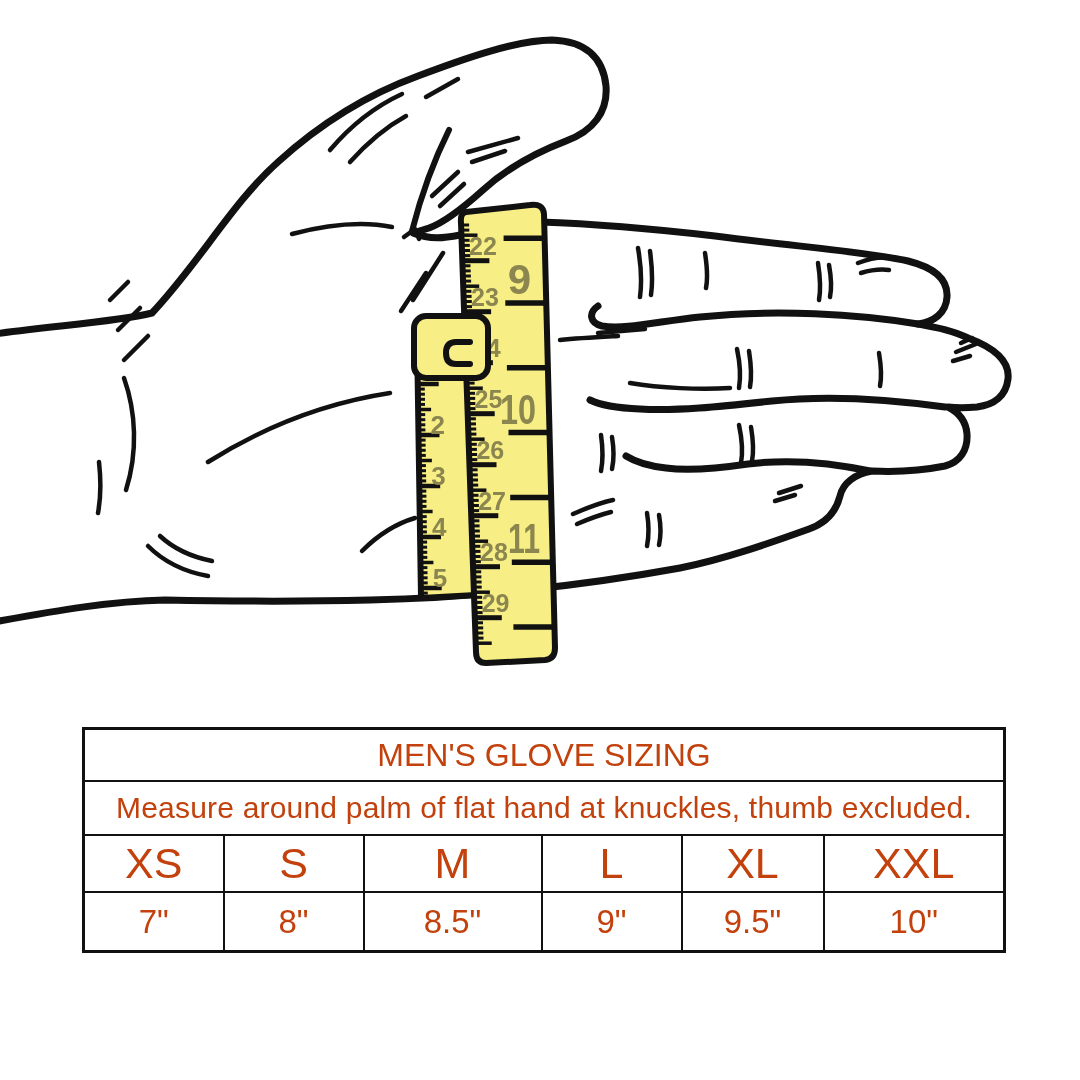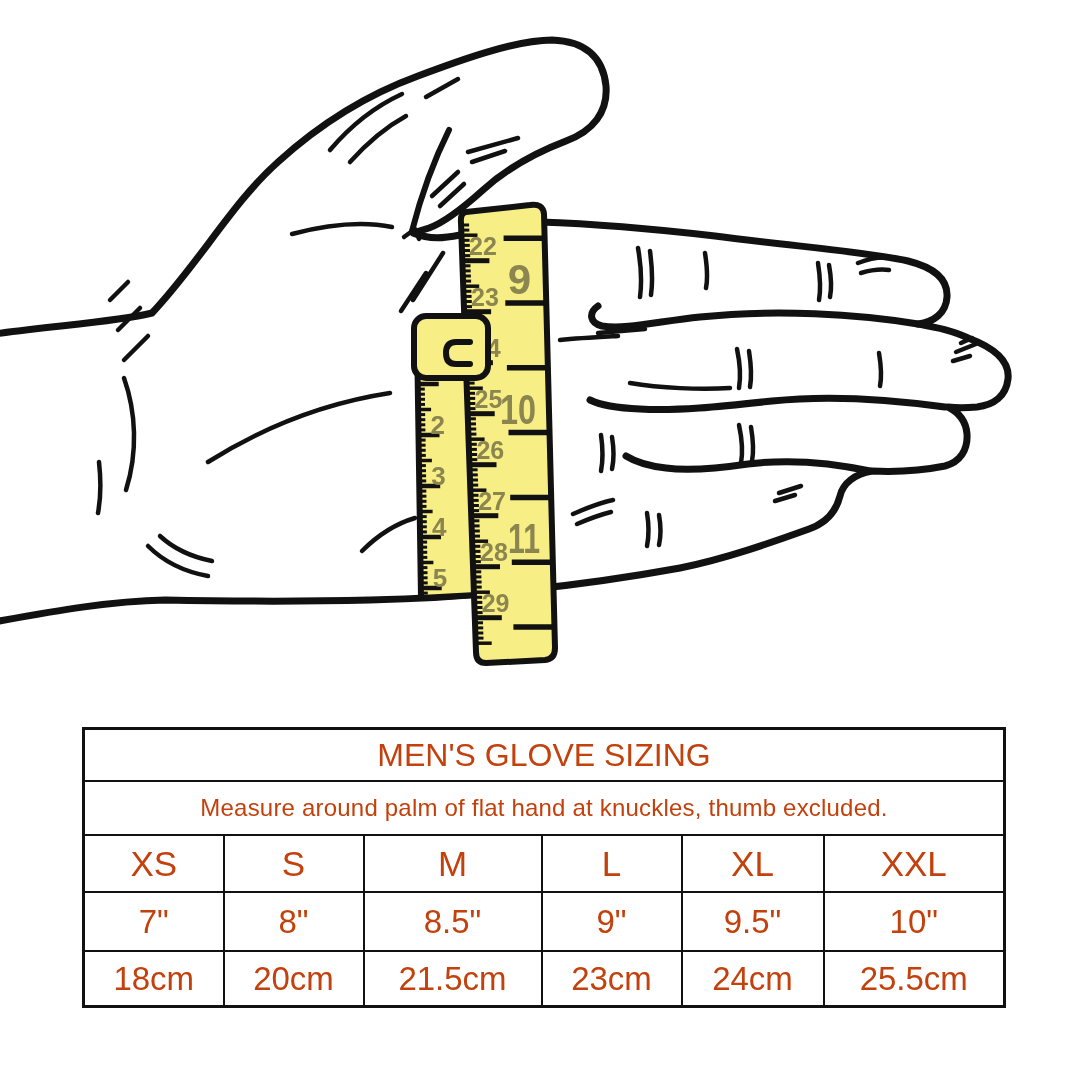--- a/index.html
+++ b/index.html
@@ -7,22 +7,22 @@
   #stage{position:absolute;inset:0;}
   #hand-svg{position:absolute;left:0;top:0;}
   .tdigit{font-family:"Liberation Sans",sans-serif;font-weight:700;}
   .cm-num{font-size:25px;}
   .end-num{font-size:26px;}
   .inch-num{font-size:42px;}
   #sizing-table{position:absolute;left:82px;top:727px;width:921px;border-collapse:collapse;table-layout:fixed;color:#c2410c;}
   #sizing-table td{border:2px solid #111;text-align:center;vertical-align:middle;padding:0;white-space:nowrap;overflow:hidden;}
   #sizing-table{border:3px solid #111;}
   td.title-cell{height:50px;font-size:32px;border-bottom:6px double #111;}
-  td.instr-cell{height:52px;font-size:24px;border-bottom:4px solid #111;letter-spacing:0.2px;}
-  tr.size-row td{height:55px;font-size:35px;}
+  td.instr-cell{height:52px;font-size:30px;border-bottom:4px solid #111;letter-spacing:0.2px;}
+  tr.size-row td{height:55px;font-size:43px;}
   tr.inch-row td{height:57px;font-size:33px;}
   tr.cm-row td{height:53px;font-size:33px;}
 </style>
 </head>
 <body>
 
 <div id="stage">
 
   <svg id="hand-svg" width="1080" height="720" viewBox="0 0 1080 720">
 
@@ -318,23 +318,15 @@
         <td>XXL</td>
       </tr>
       <tr class="inch-row">
         <td>7"</td>
         <td>8"</td>
         <td>8.5"</td>
         <td>9"</td>
         <td>9.5"</td>
         <td>10"</td>
       </tr>
-      <tr class="cm-row">
-        <td>18cm</td>
-        <td>20cm</td>
-        <td>21.5cm</td>
-        <td>23cm</td>
-        <td>24cm</td>
-        <td>25.5cm</td>
-      </tr>
     </tbody>
   </table>
 </div>
 
 </body></html>

